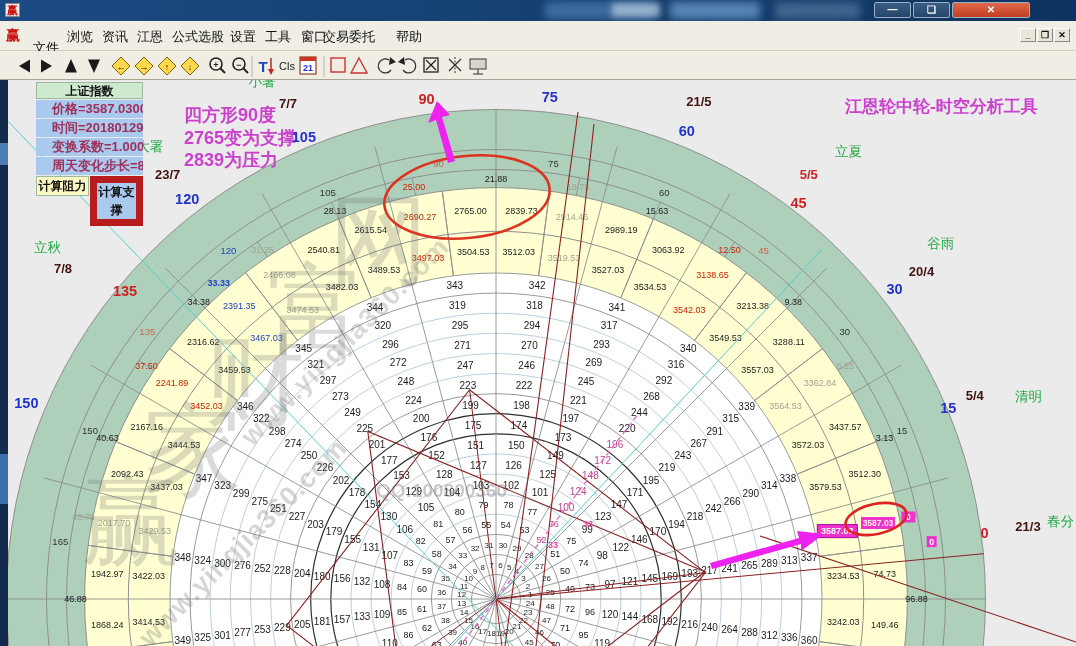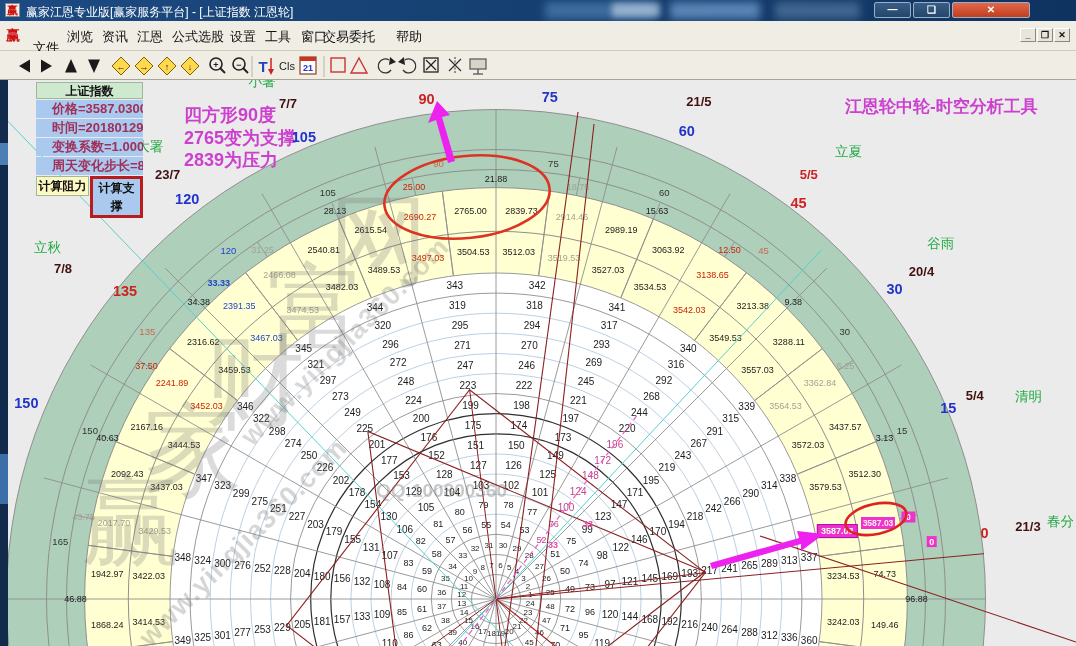--- a/index.html
+++ b/index.html
@@ -31,21 +31,21 @@
 #strip { position:absolute; left:0; top:80px; width:8px; height:566px; background:#122a4c; }
 #panel { position:absolute; left:9px; top:82px; width:107px; font-weight:bold;margin-left:27px; }
 #panel .hd { background:#cfe9cf; border:1px solid #9db89d; color:#111; font-size:12px;
   text-align:center; height:17px; line-height:16px; }
 #panel .row { background:#a9c9ef; margin-top:1px; color:#a03058; font-size:13px;
   height:18px; line-height:18px; padding-left:16px; white-space:nowrap; overflow:hidden; }
 #panel .btns { margin-top:1px; height:18px; }
 #panel .b1 { float:left; width:53px; background:#fef9c3; color:#111; font-size:12px;
   text-align:center; line-height:18px; border:1px solid #9db89d; }
 #panel .b2 { float:left; width:53px; background:#a9c9ef; color:#111; font-size:12px;
-  text-align:center; line-height:18px; border:3px solid #b91c1c; margin-left:1px; }
+  text-align:center; line-height:18px; border:7px solid #b91c1c; margin-left:1px; }
 </style></head>
 <body>
 <svg width="1076" height="646" viewBox="0 0 1076 646" style="position:absolute;left:0;top:0">
 <rect x="0" y="80" width="1076" height="566" fill="#ebebeb"></rect>
 <circle cx="496.0" cy="599.0" r="489.5" fill="#aecfba"></circle>
 <circle cx="496.0" cy="599.0" r="411.4" fill="#ffffd2"></circle>
 <circle cx="496.0" cy="599.0" r="326" fill="#ffffff"></circle>
 <circle cx="496.0" cy="599.0" r="24.5" fill="none" stroke="#9a9a9a" stroke-width="1"></circle>
 <circle cx="496.0" cy="599.0" r="44.6" fill="none" stroke="#9a9a9a" stroke-width="1"></circle>
 <circle cx="496.0" cy="599.0" r="64.7" fill="none" stroke="#9a9a9a" stroke-width="1"></circle>
@@ -563,21 +563,20 @@
 <div id="strip">
     <div style="position:absolute;left:0;top:63px;width:8px;height:22px;background:#4d7fb5"></div>
 <div style="position:absolute;left:0;top:374px;width:8px;height:50px;background:#3c6ea8"></div>
   </div>
 <div id="title">
     <div class="blur1"></div>
     <div class="blur2"></div>
     <div class="blur3"></div>
     <div class="blur4"></div>
 <div id="ticon">赢</div>
-<div id="ttext">赢家江恩专业版[赢家服务平台] - [上证指数 江恩轮]</div>
 <div class="wbtn" style="left:874px;width:37px;background:linear-gradient(#3a5d85,#24466b)">—</div>
 <div class="wbtn" style="left:913px;width:37px;background:linear-gradient(#3a5d85,#24466b)">❏</div>
 <div class="wbtn" style="left:952px;width:78px;background:linear-gradient(#e0694a,#c13e1f)">✕</div>
 </div>
 <div id="menubar">
     <span id="menuicon">赢</span>
     <span style="position:absolute;left:33px;top:18px">文件</span>
     <span style="position:absolute;left:67px;top:7px">浏览</span>
     <span style="position:absolute;left:102px;top:7px">资讯</span>
     <span style="position:absolute;left:137px;top:7px">江恩</span>

